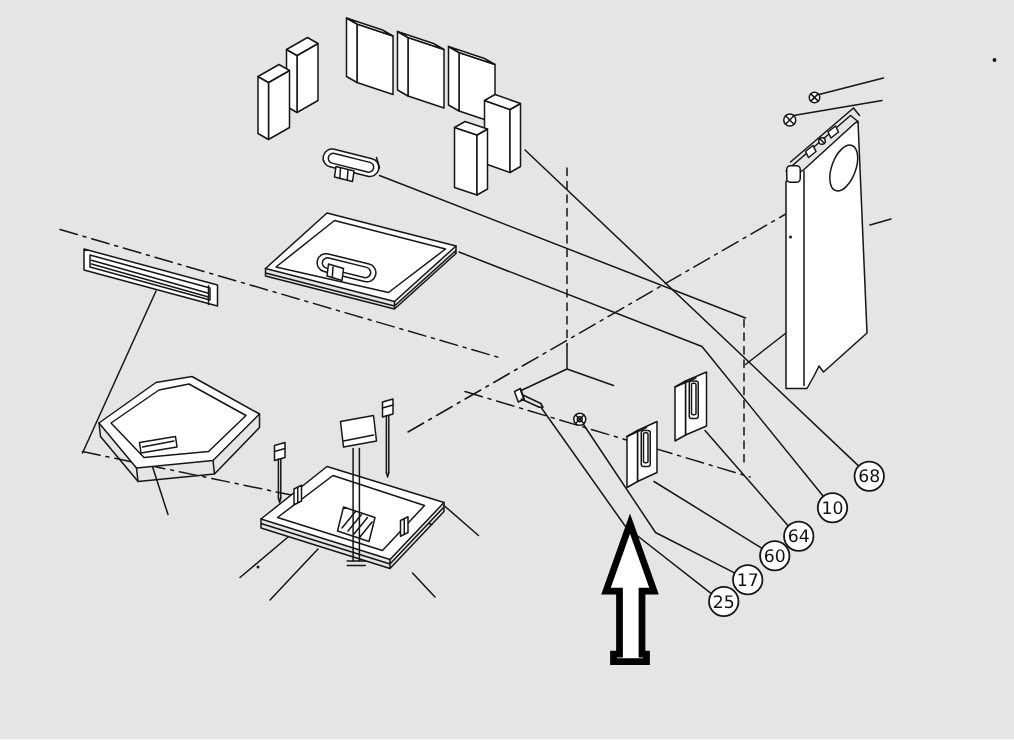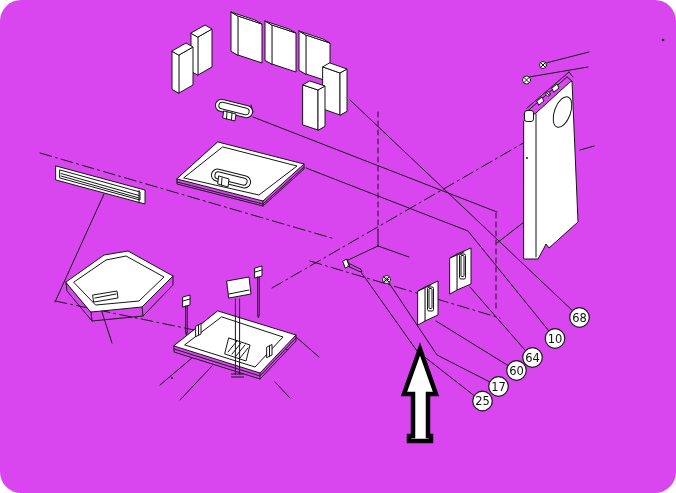--- a/index.html
+++ b/index.html
@@ -1,17 +1,17 @@
 <!DOCTYPE html>
 <html><head>
 <meta charset="utf-8">
 <style>
   html,body{margin:0;padding:0;background:#ffffff;}
-  .page{position:relative;width:676px;height:493px;background:#d946ef;overflow:hidden;
-        font-family:"DejaVu Sans", sans-serif;border-radius:21px;}
+  .page{position:relative;width:676px;height:493px;background:#e5e5e5;overflow:hidden;
+        font-family:"DejaVu Sans", sans-serif;}
   svg{display:block;}
   .balloon-text{font-family:"DejaVu Sans", sans-serif;font-size:11.5px;fill:#111;}
 </style>
 </head>
 <body>
 
 <div class="page">
 <svg width="676" height="493" viewBox="0 0 676 493" stroke-linecap="round" stroke-linejoin="round">
 
   <g stroke="#161616" stroke-width="1" fill="none">

